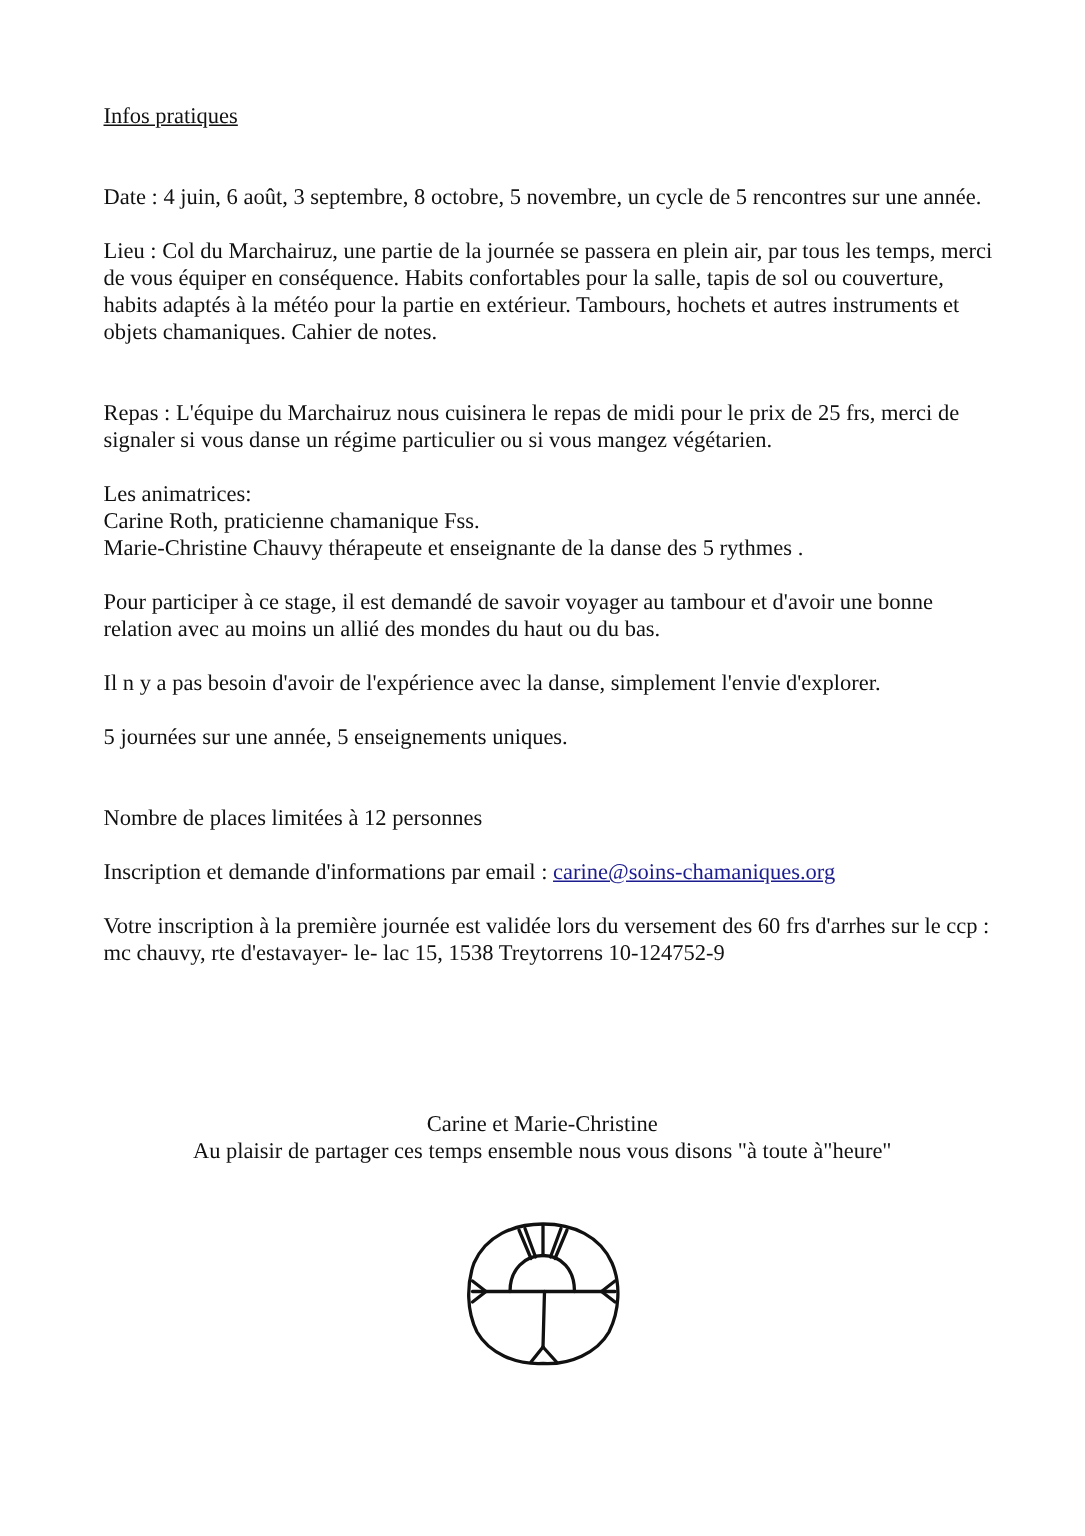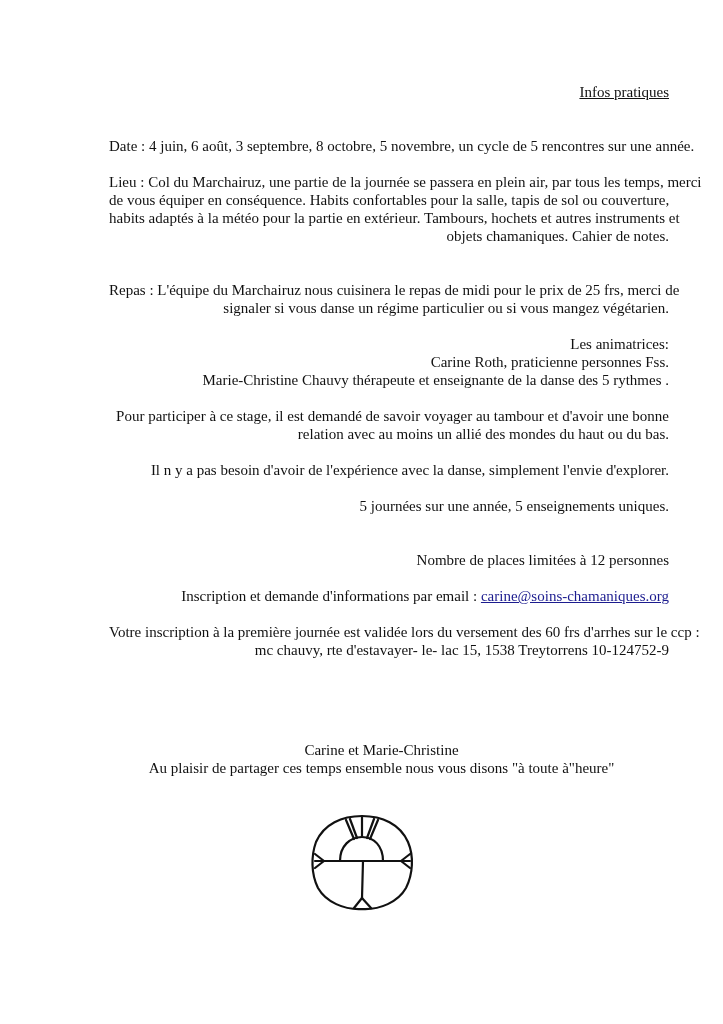--- a/index.html
+++ b/index.html
@@ -13,36 +13,34 @@
       position: relative;
       overflow: hidden;
       font-family: "Liberation Serif", "DejaVu Serif", serif;
       font-size: 15px;
       line-height: 18px;
       color: #111111;
     }
     .page {
       position: absolute;
       left: 69px;
-      top: 83px;
+      top: 69px;
       width: 600px;
-      text-align: right;
     }
     .title {
       text-decoration: underline;
       margin: 0;
       height: 18px;
     }
     .para {
       margin: 0;
     }
     .line {
       display: block;
       white-space: nowrap;
-      margin-left: 40px;
     }
     .email {
       color: #1c1c8f;
     }
     .closing {
       position: absolute;
       left: 0;
       top: 741px;
       width: 723px;
       text-align: center;
@@ -83,21 +81,21 @@
 
   <p class="para">
     <span class="line">Repas : L'équipe du Marchairuz nous cuisinera le repas de midi pour le prix de 25 frs, merci de</span>
     <span class="line">signaler si vous danse un régime particulier ou si vous mangez végétarien.</span>
   </p>
 
   <div style="height:18px"></div>
 
   <p class="para">
     <span class="line">Les animatrices:</span>
-    <span class="line">Carine Roth, praticienne personnes Fss.</span>
+    <span class="line">Carine Roth, praticienne chamanique Fss.</span>
     <span class="line">Marie-Christine Chauvy thérapeute et enseignante de la danse des 5 rythmes .</span>
   </p>
 
   <div style="height:18px"></div>
 
   <p class="para">
     <span class="line">Pour participer à ce stage, il est demandé de savoir voyager au tambour et d'avoir une bonne</span>
     <span class="line">relation avec au moins un allié des mondes du haut ou du bas.</span>
   </p>
 

